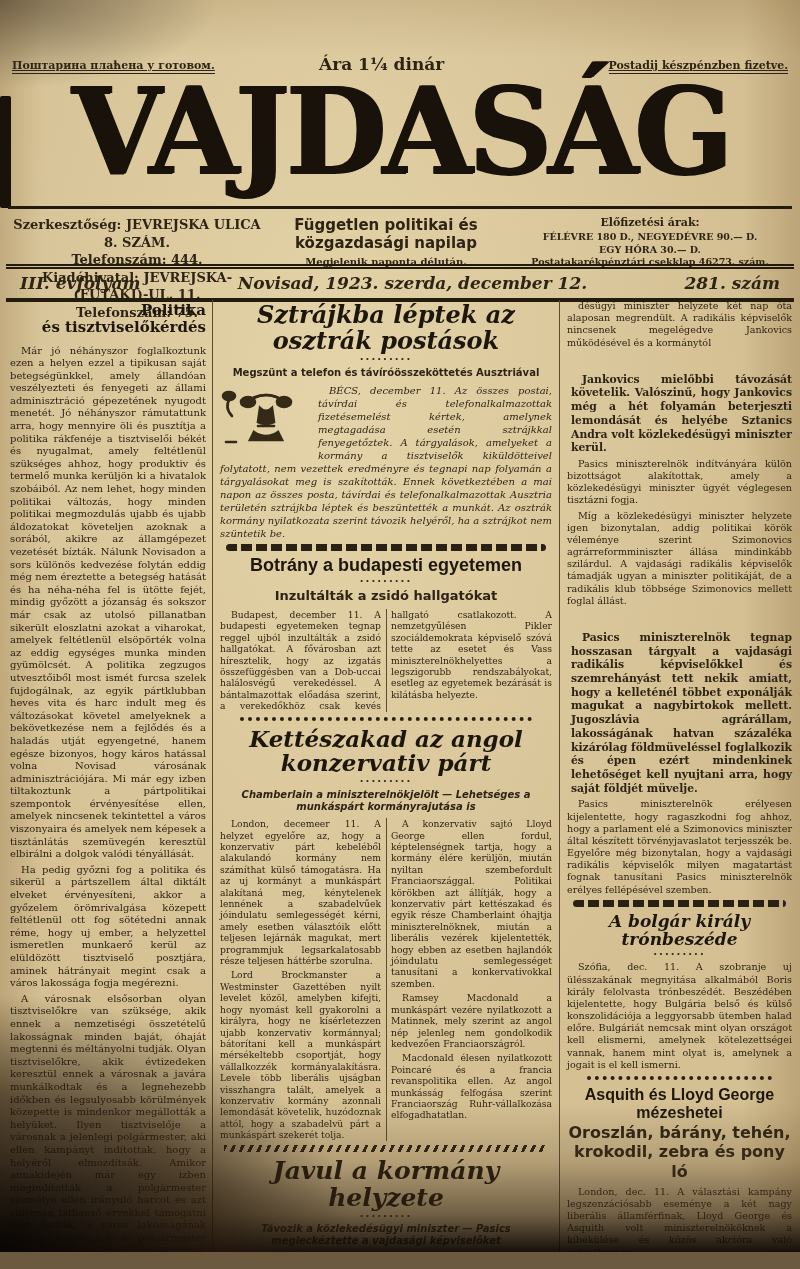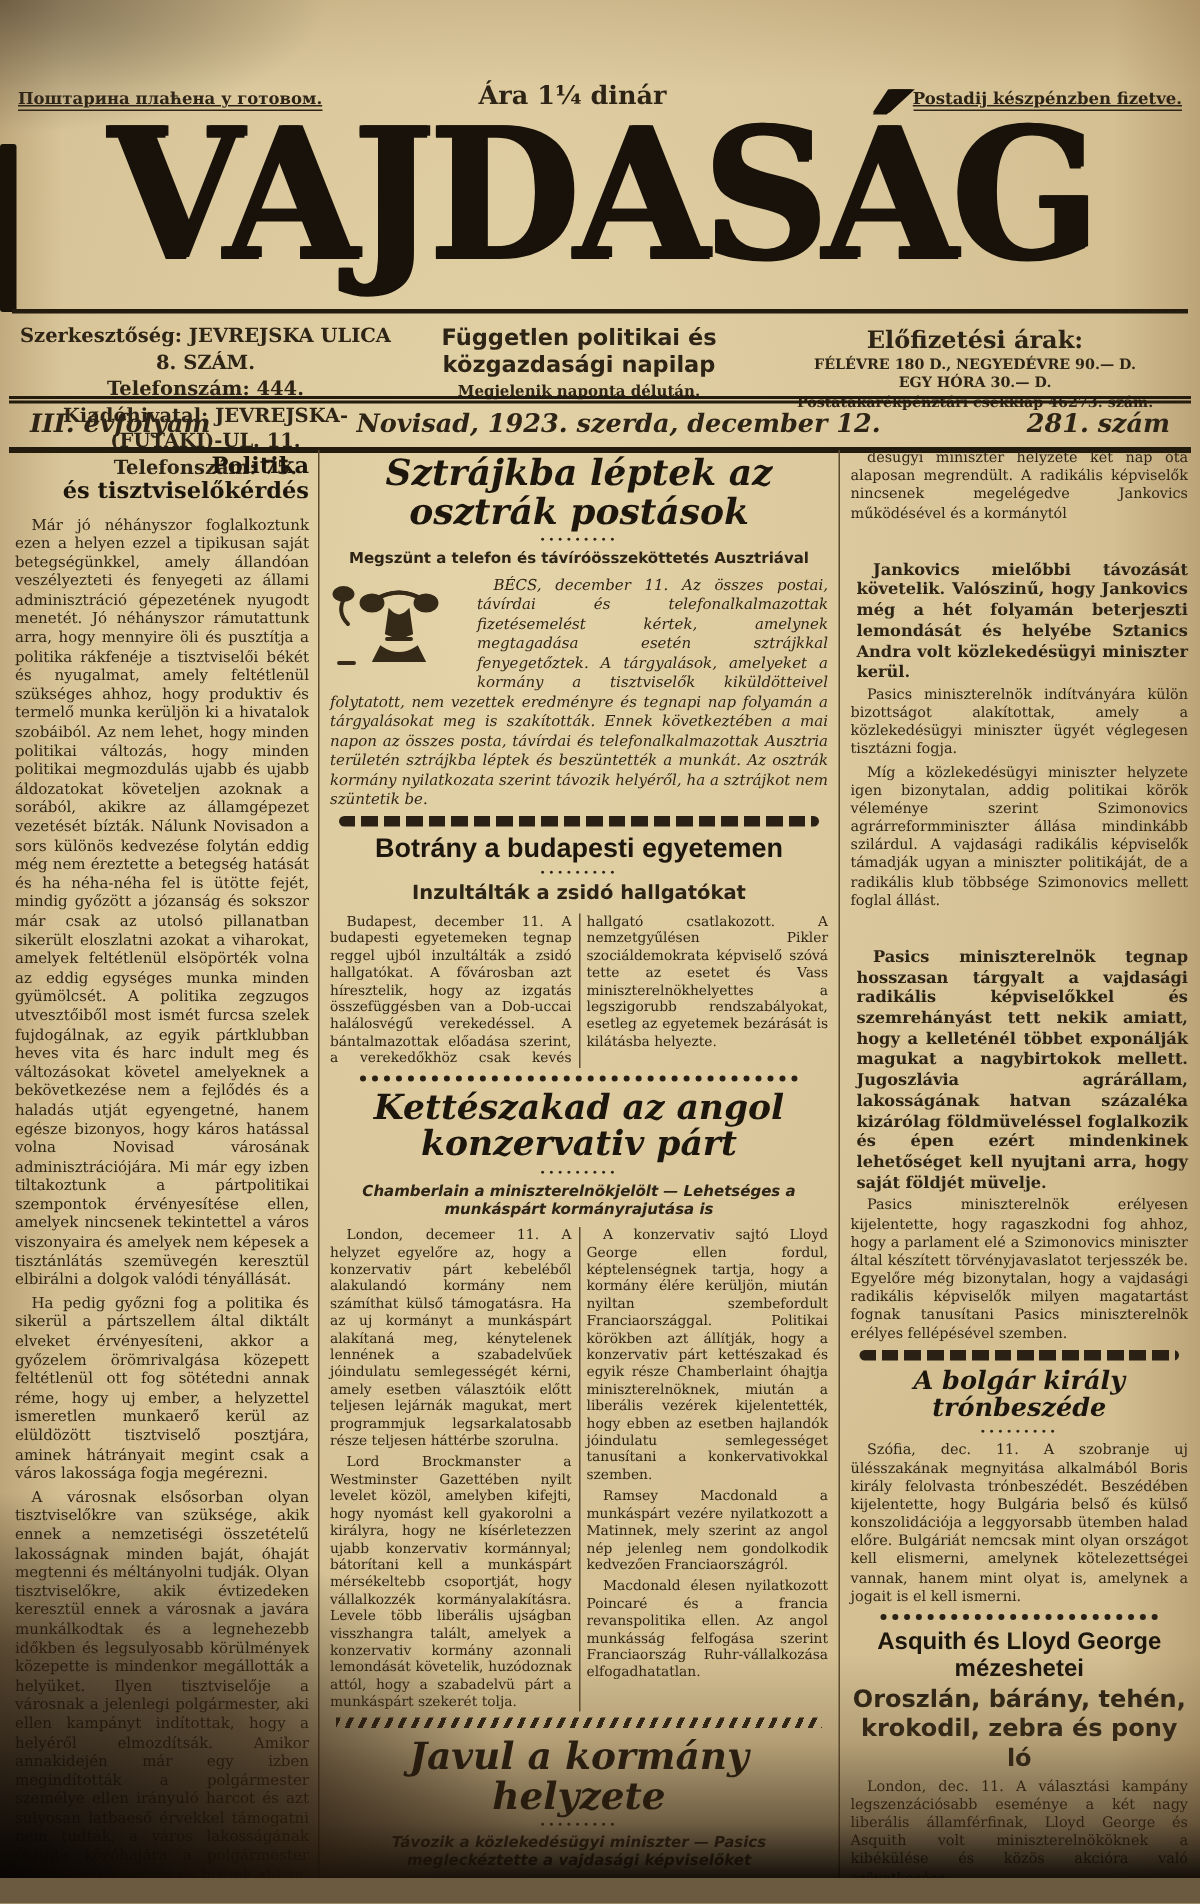--- a/index.html
+++ b/index.html
@@ -31,21 +31,21 @@
     letter-spacing:-4px;transform:scaleY(1.04);
     text-shadow:2px 0 0 #18120a,0 1px 0 #18120a;}
   .mast-rule{position:absolute;top:206px;left:8px;right:8px;height:3px;background:#241b0f;z-index:2;}
   
   .info-row{position:absolute;top:216px;left:12px;right:10px;display:flex;z-index:2;}
   .info-left{width:250px;font-size:13px;font-weight:bold;text-align:center;line-height:1.35;}
   .info-center{flex:1;text-align:center;}
   .tagline{font-family:"DejaVu Sans",sans-serif;font-weight:bold;font-size:15px;margin-top:0;}
   .tagline-sub{font-size:10px;font-weight:bold;margin-top:4px;}
   .info-right{width:280px;font-size:9.5px;font-weight:bold;text-align:center;line-height:1.35;}
-  .info-right .first{font-size:16px;}
+  .info-right .first{font-size:11px;}
   
   .datebar{position:absolute;top:264px;left:6px;right:6px;z-index:2;
     border-top:5px double #241b0f;border-bottom:4px solid #241b0f;
     display:flex;justify-content:space-between;align-items:center;
     padding:4px 14px 5px;font-weight:bold;font-style:italic;font-size:17px;}
   
   .columns{position:absolute;top:300px;left:10px;right:8px;bottom:0;display:flex;z-index:2;}
   .col1{width:196px;padding-right:6px;}
   .col2{width:332px;border-left:1px solid #5c4a2f;border-right:1px solid #5c4a2f;padding:0 7px;}
   .col3{flex:1;padding-left:7px;}

